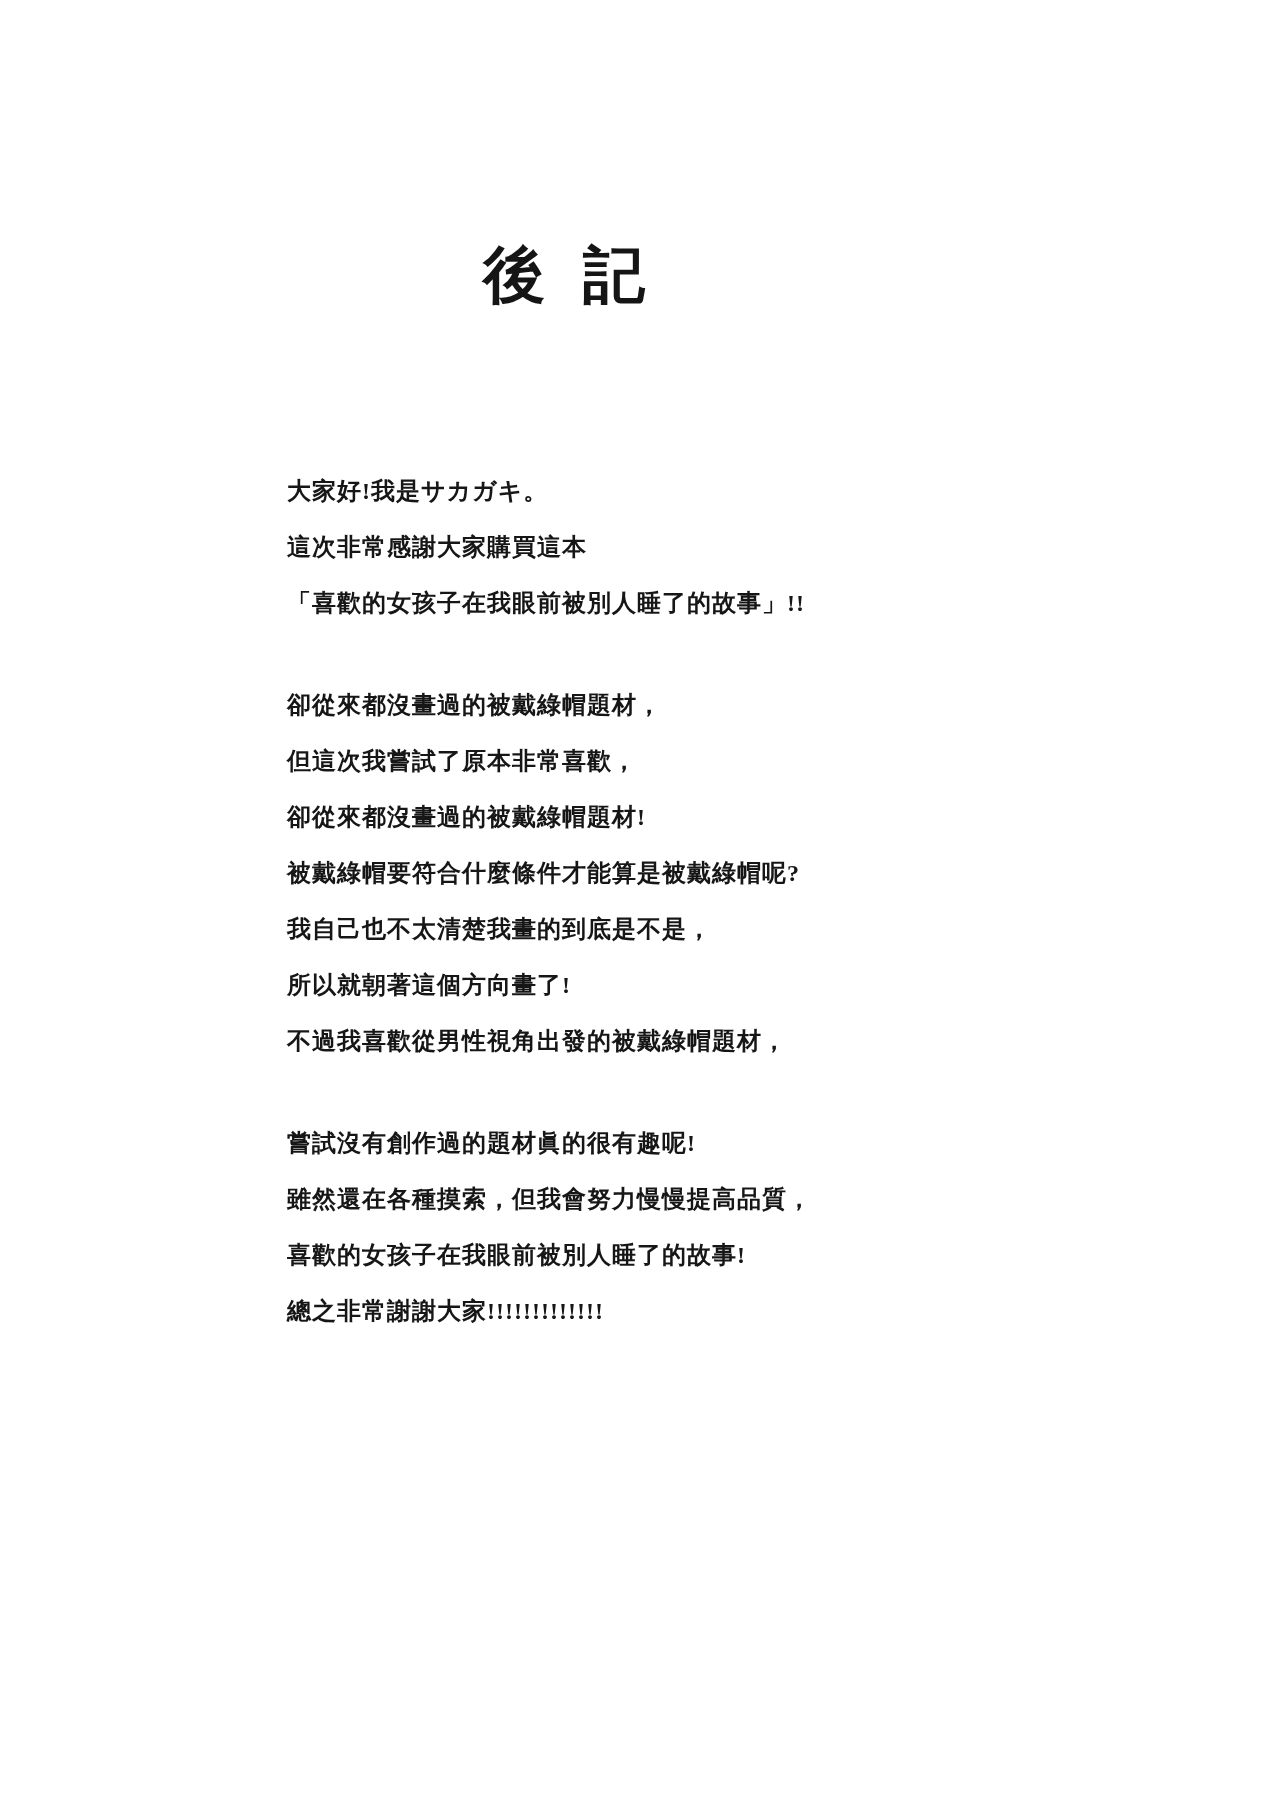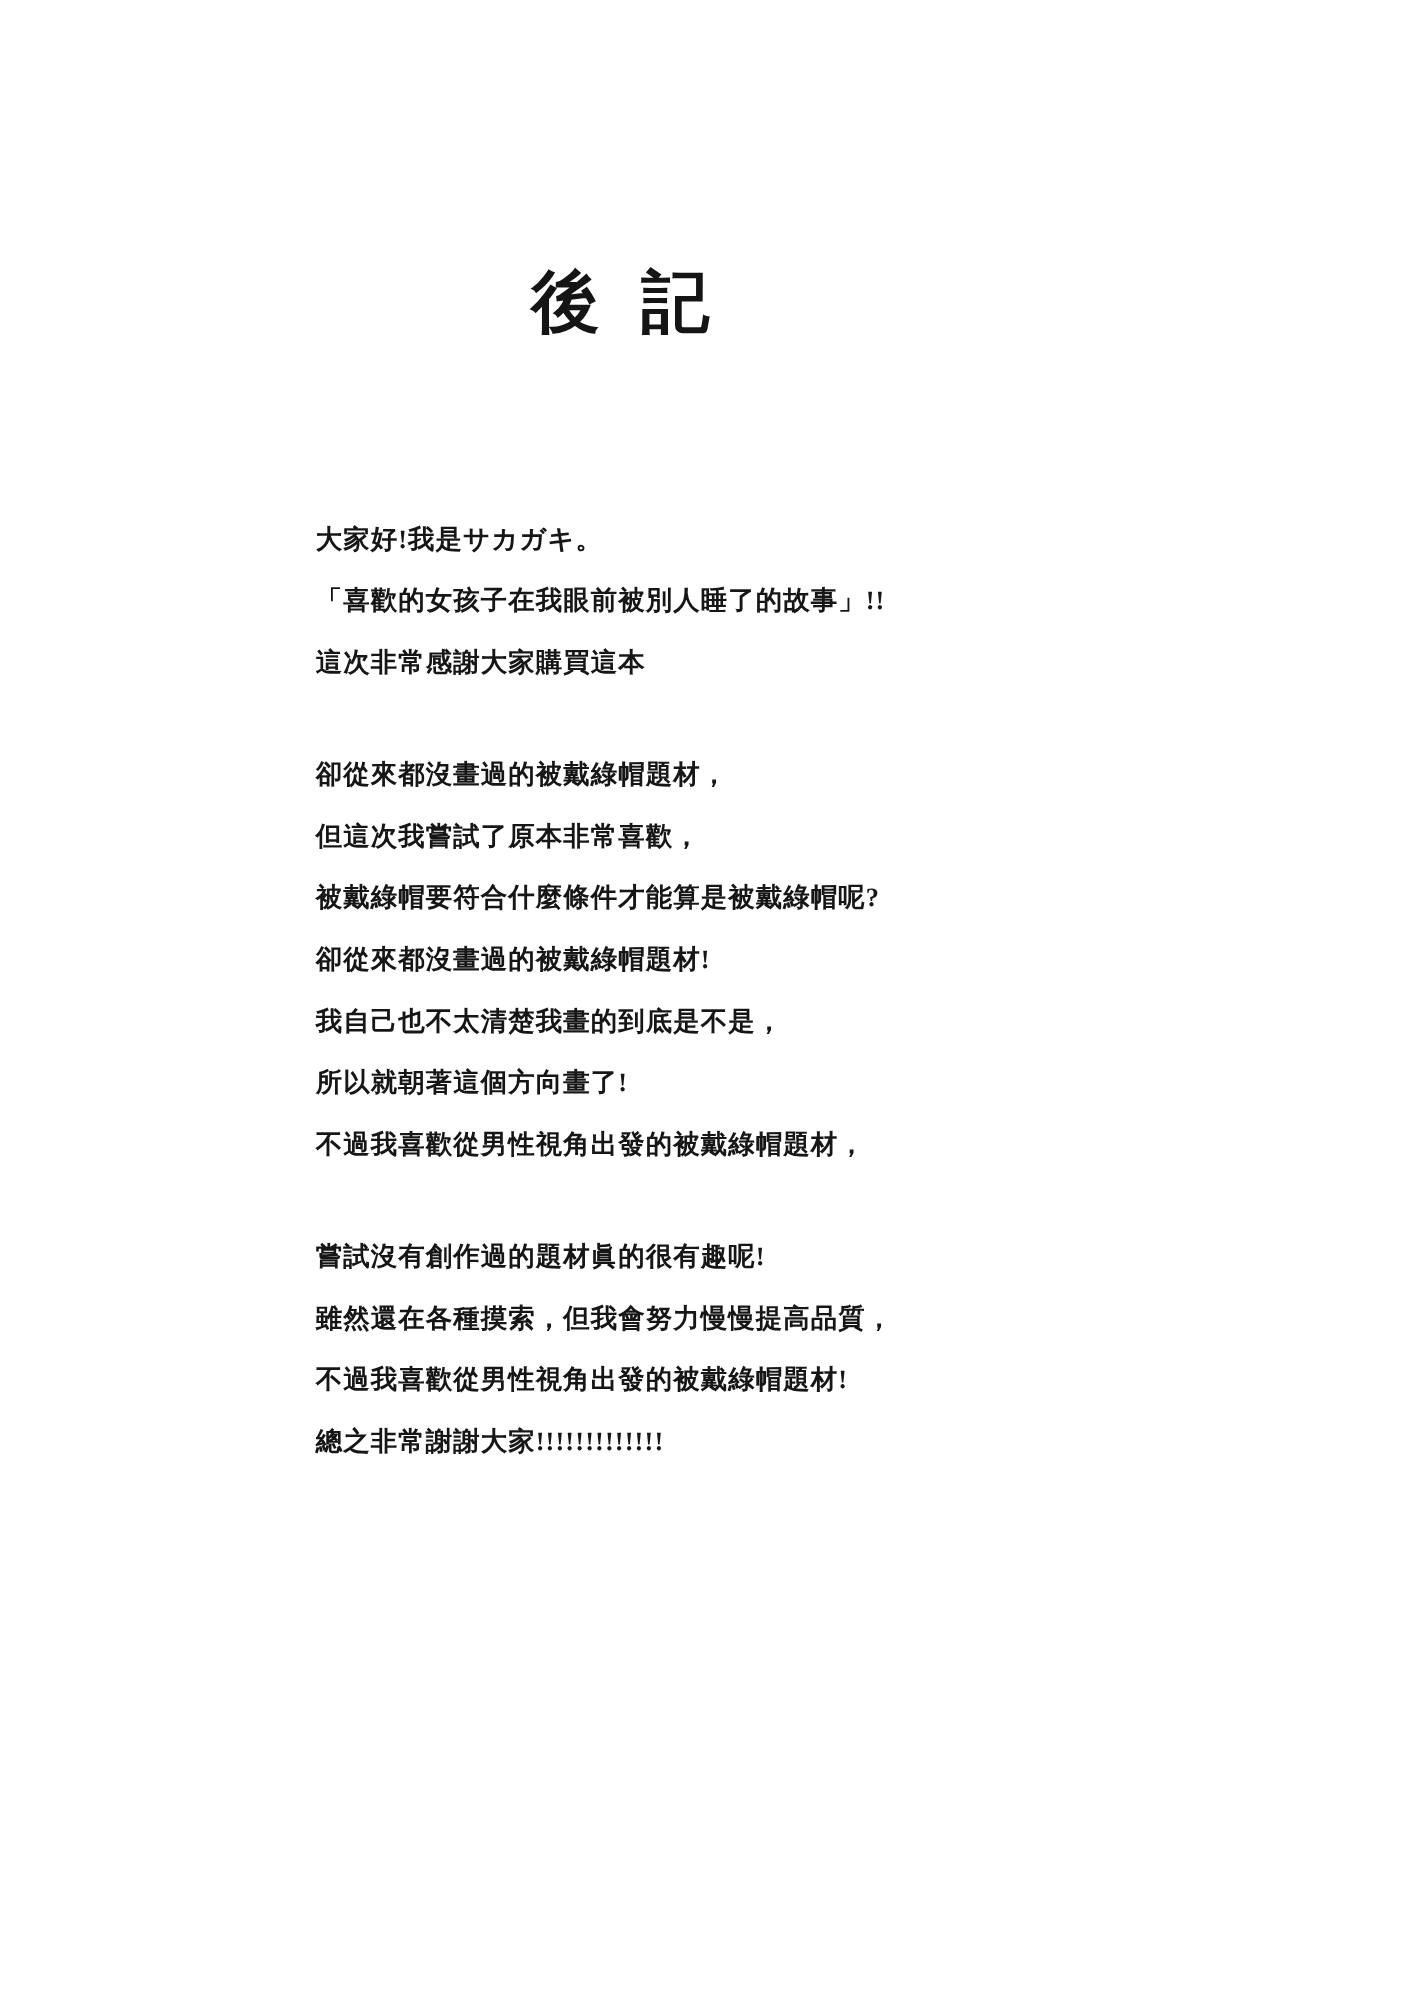--- a/index.html
+++ b/index.html
@@ -60,35 +60,35 @@
 <div class="page">
 
   <div class="afterword-title">
     <span class="title-text">後記</span>
   </div>
 
   <div class="afterword-body">
 
     <div class="afterword-paragraph">
       <div class="afterword-line">大家好!我是サカガキ。</div>
+      <div class="afterword-line">這次非常感謝大家購買這本</div>
       <div class="afterword-line">「喜歡的女孩子在我眼前被別人睡了的故事」!!</div>
-      <div class="afterword-line">這次非常感謝大家購買這本</div>
     </div>
 
     <div class="afterword-paragraph">
       <div class="afterword-line">卻從來都沒畫過的被戴綠帽題材，</div>
       <div class="afterword-line">但這次我嘗試了原本非常喜歡，</div>
+      <div class="afterword-line">卻從來都沒畫過的被戴綠帽題材!</div>
       <div class="afterword-line">被戴綠帽要符合什麼條件才能算是被戴綠帽呢?</div>
-      <div class="afterword-line">卻從來都沒畫過的被戴綠帽題材!</div>
       <div class="afterword-line">我自己也不太清楚我畫的到底是不是，</div>
       <div class="afterword-line">所以就朝著這個方向畫了!</div>
       <div class="afterword-line">不過我喜歡從男性視角出發的被戴綠帽題材，</div>
     </div>
 
     <div class="afterword-paragraph">
       <div class="afterword-line">嘗試沒有創作過的題材眞的很有趣呢!</div>
       <div class="afterword-line">雖然還在各種摸索，但我會努力慢慢提高品質，</div>
-      <div class="afterword-line">不過我喜歡從男性視角出發的被戴綠帽題材!</div>
+      <div class="afterword-line">喜歡的女孩子在我眼前被別人睡了的故事!</div>
       <div class="afterword-line">總之非常謝謝大家!!!!!!!!!!!!!</div>
     </div>
 
   </div>
 </div>
 
 </body></html>

